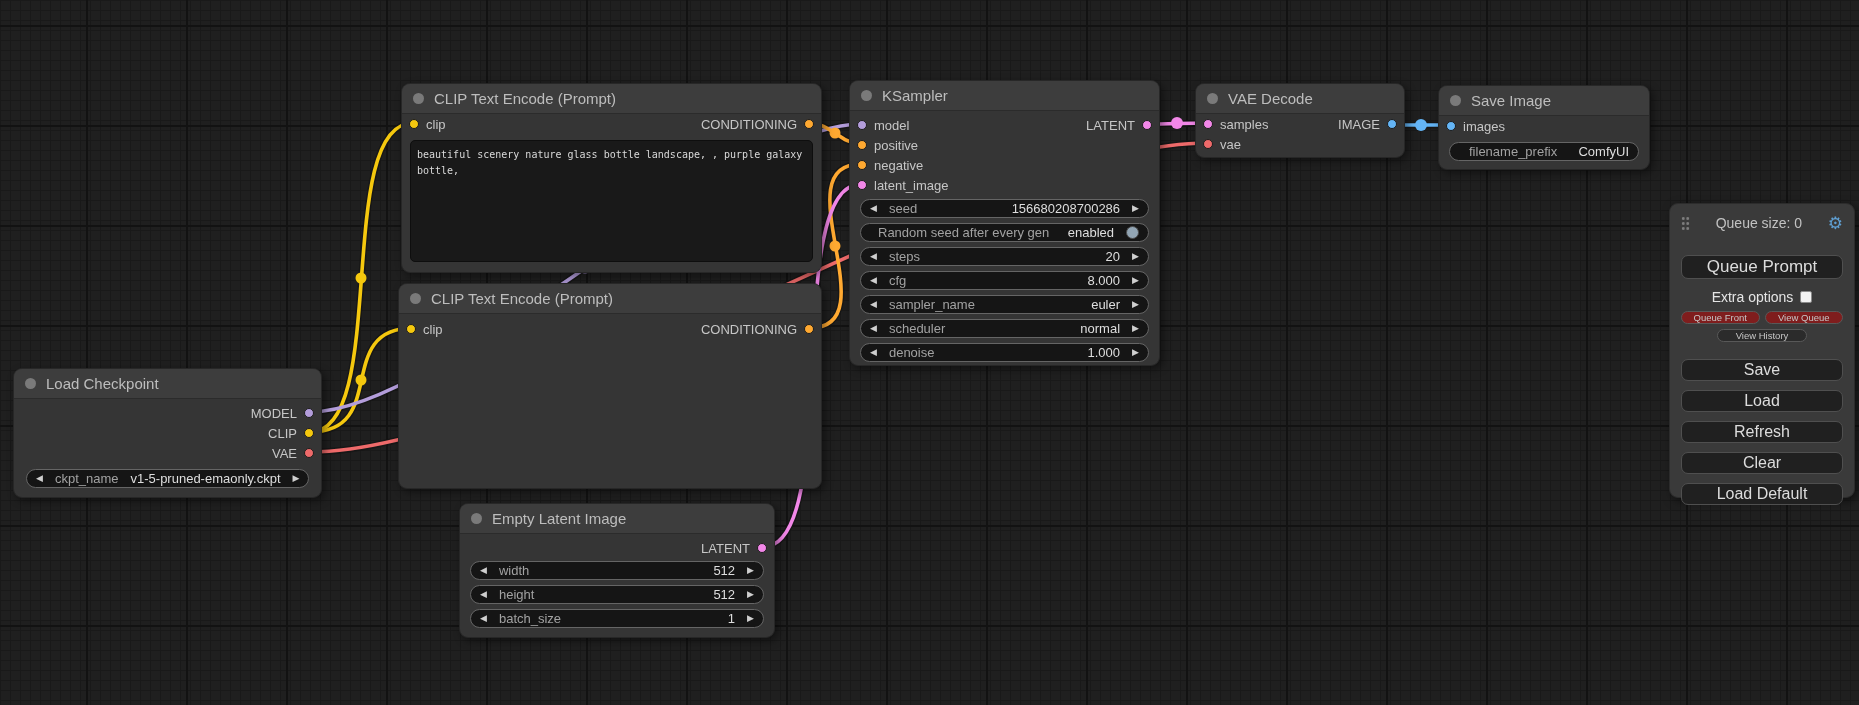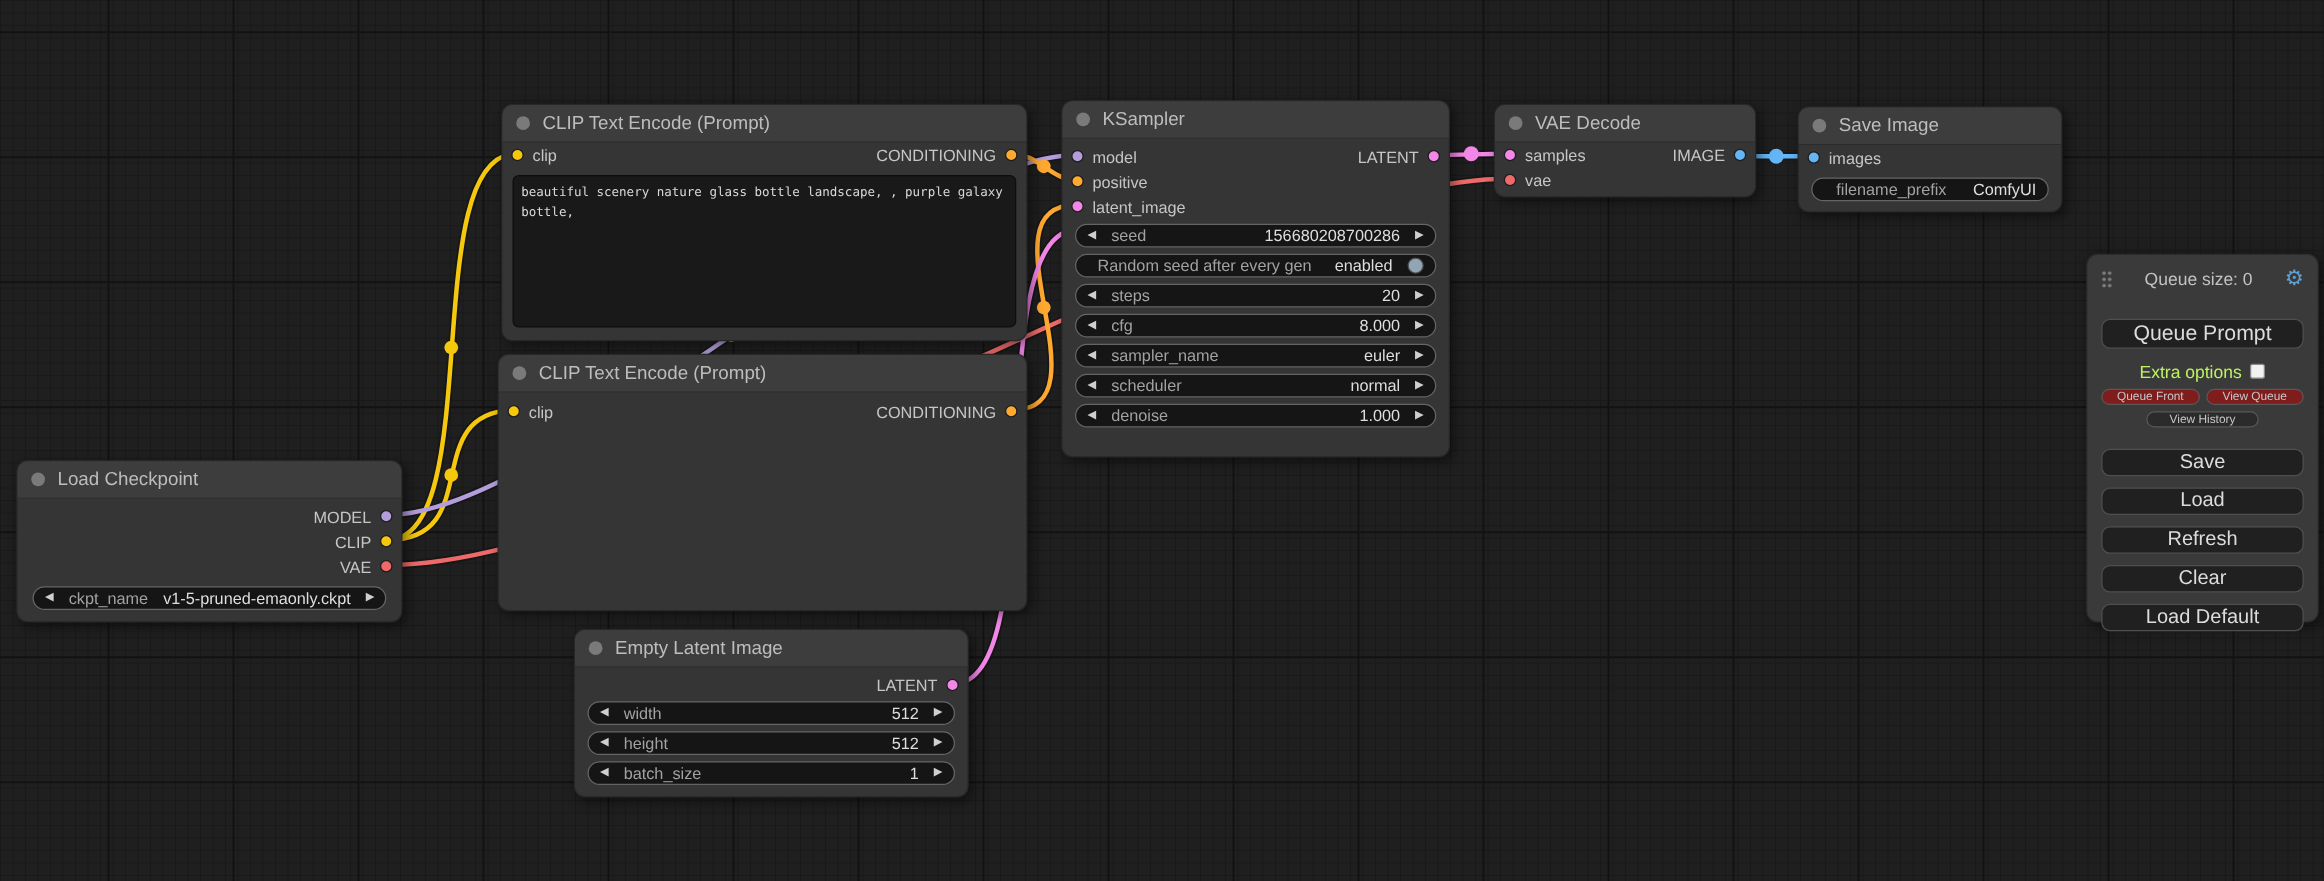--- a/index.html
+++ b/index.html
@@ -62,21 +62,21 @@
   .qhead{display:flex;align-items:center;height:20px;}
   .qdrag{width:9px;height:15px;background-image:radial-gradient(#7d7d7d 1.2px,transparent 1.4px);background-size:4.5px 5px;flex:0 0 auto;}
   .qtitle{flex:1;text-align:center;font-size:14px;color:#c2c2c2;}
   .qgear{font-family:"DejaVu Sans",sans-serif;font-size:17px;color:#5f9fd2;line-height:1;flex:0 0 auto;cursor:pointer;}
   .qbtn{
     background:#202020;border:1px solid #4f4f4f;border-radius:7px;color:#dcdcdc;
     display:flex;align-items:center;justify-content:center;box-sizing:border-box;cursor:pointer;
   }
   .btn-queue{width:100%;height:24px;margin-top:22px;font-size:17px;}
   .extra-row{display:flex;align-items:center;justify-content:center;gap:7px;margin-top:10px;height:16px;}
-  .extra-label{font-size:14px;color:#bef264;}
+  .extra-label{font-size:14px;color:#e5e5e5;}
   .qcheckbox{width:12px;height:12px;background:#f2f2f2;border:1px solid #8a8a8a;border-radius:2px;box-sizing:border-box;}
   .srow{display:flex;gap:5px;margin-top:6px;}
   .sbtn{flex:1;height:13px;font-size:9.5px;border-radius:7px;background:#7f1d1d;border:1px solid #585858;color:#c6c6c6;}
   .vrow{display:flex;justify-content:center;margin-top:5px;}
   .vbtn{width:90px;height:13px;font-size:9.5px;border-radius:7px;background:#2b2b2b;border:1px solid #585858;color:#c6c6c6;}
   .bigbtn{width:100%;height:22px;margin-top:9px;font-size:16px;}
   .bigbtn.first{margin-top:17px;}
 </style>
 </head>
 <body>
@@ -194,20 +194,24 @@
     <div style="padding-top:4px;">
       <div class="prow">
         <span class="pin" style="background: rgb(179, 157, 219);"></span>
         <span class="plabel">model</span>
       </div>
       <div class="prow">
         <span class="pin" style="background: rgb(255, 169, 49);"></span>
         <span class="plabel">positive</span>
       </div>
       <div class="prow">
+        <span class="pin" style="background: rgb(255, 169, 49);"></span>
+        <span class="plabel">negative</span>
+      </div>
+      <div class="prow">
         <span class="pin" style="background: rgb(242, 135, 232);"></span>
         <span class="plabel">latent_image</span>
       </div>
       <div class="widget" style="margin-top:4px;">
         <span class="arr">◀</span>
         <span class="w-label">seed</span>
         <span class="w-value">156680208700286</span>
         <span class="arr">▶</span>
       </div>
       <div class="widget">

